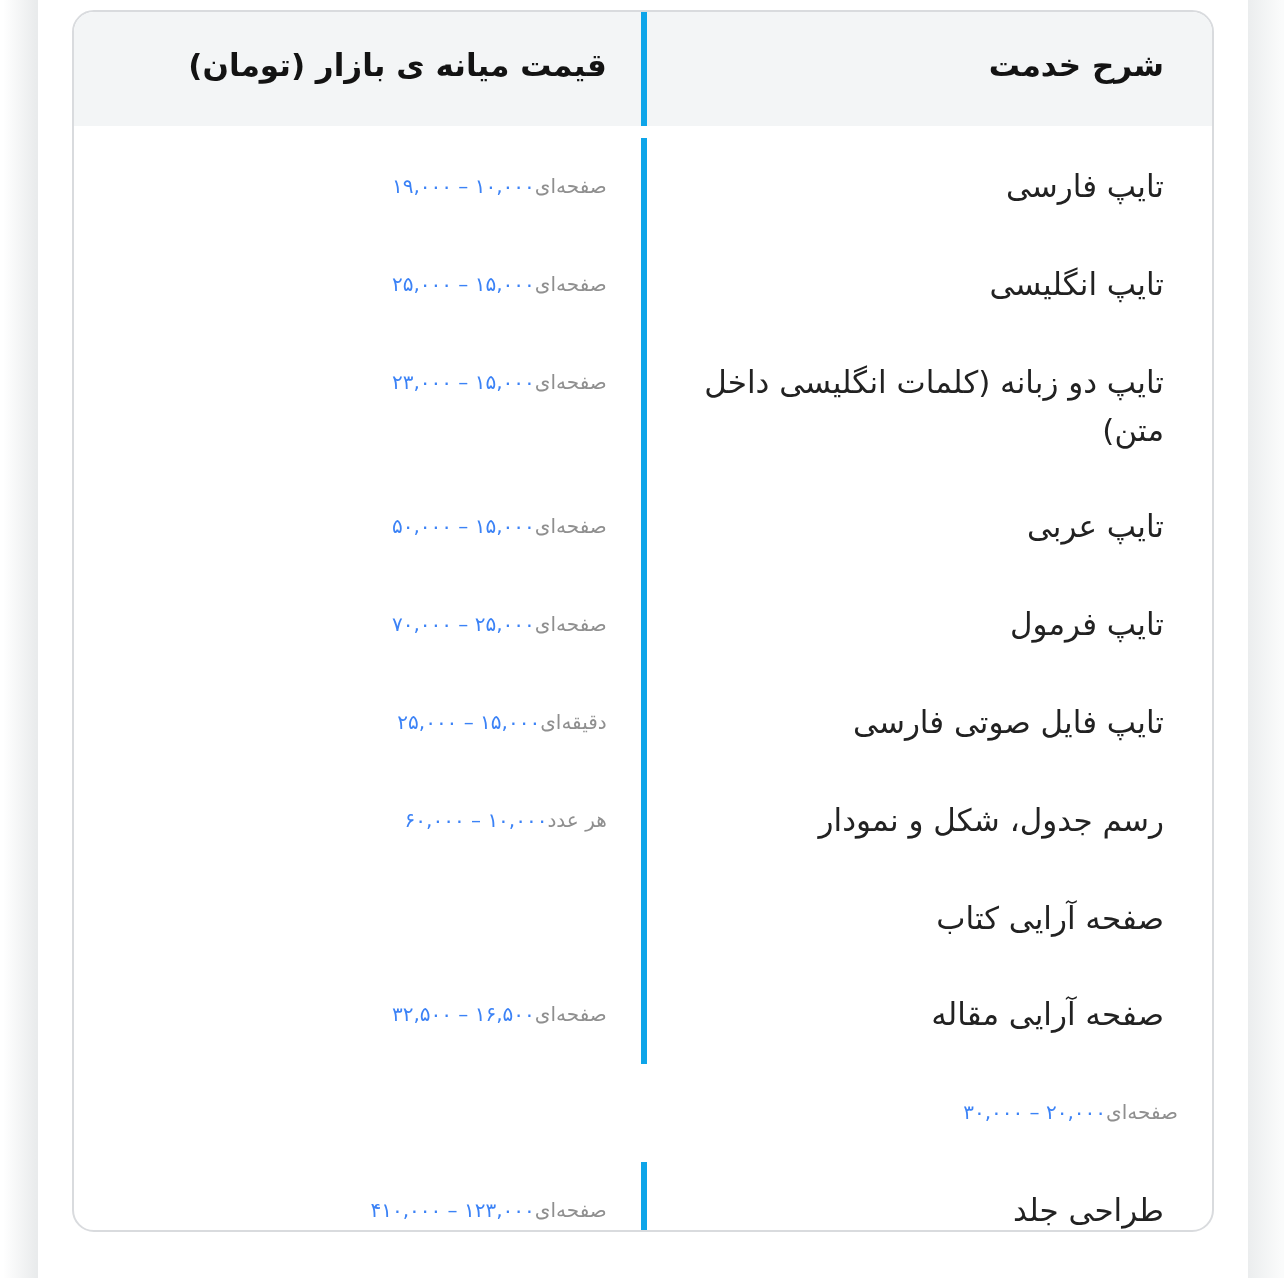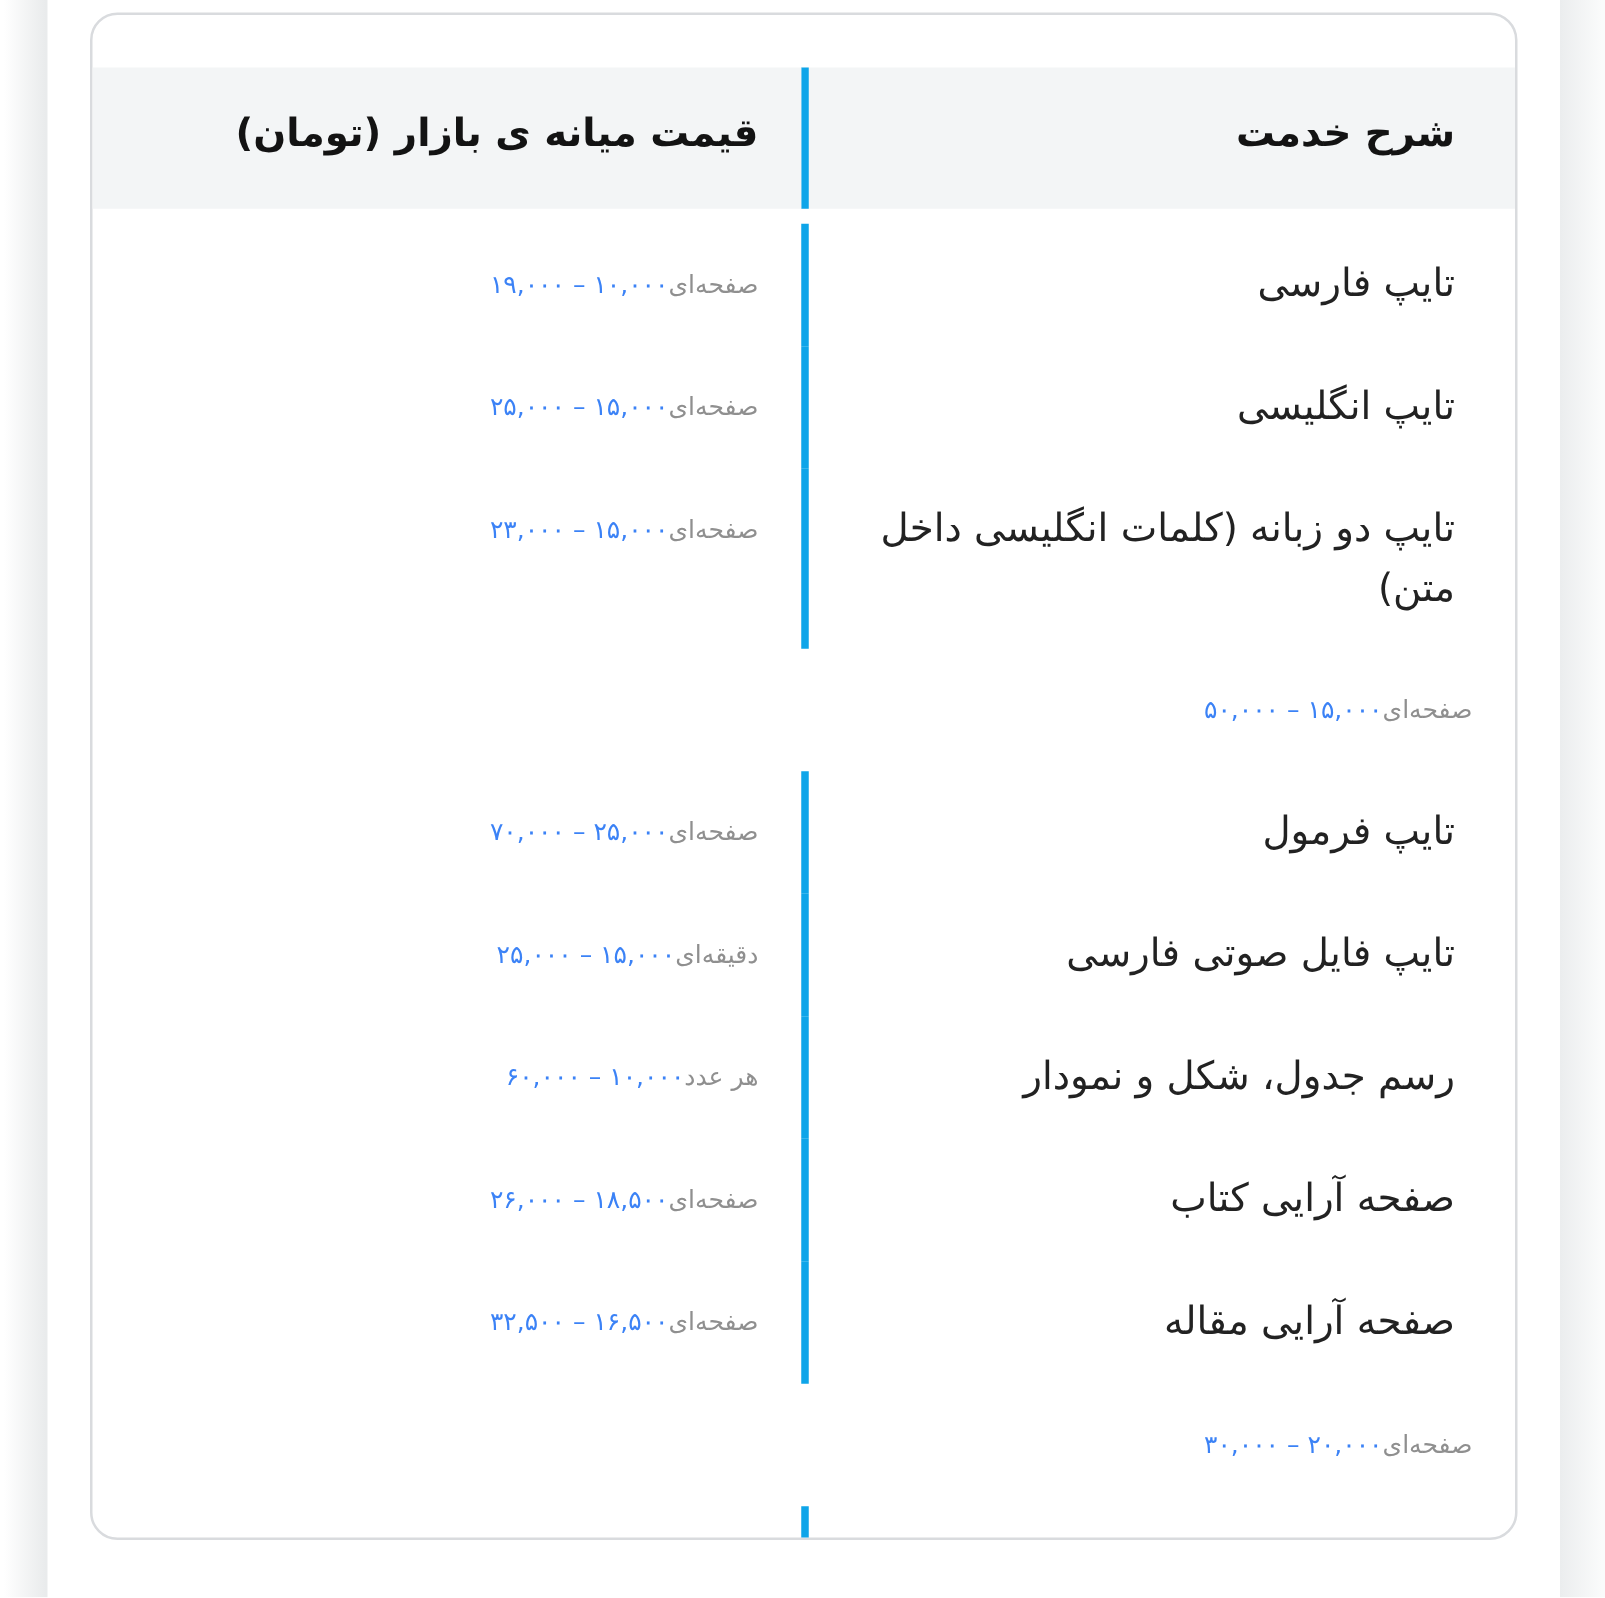--- a/index.html
+++ b/index.html
@@ -35,21 +35,21 @@
     text-align: right;
   }
   .price-cell {
     width: 49.8%;
     padding: 24px 34px 24px 20px;
     text-align: right;
     line-height: 48px;
     white-space: nowrap;
   }
 
-  .header-row .cell { background: #f3f5f6; padding-top: 31px; padding-bottom: 31px; margin-top: 42px; }
+  .header-row .cell { background: #f3f5f6; padding-top: 31px; padding-bottom: 31px; }
   .header-text { font-weight: bold; font-size: 31px; line-height: 45px; color: #131313; }
 
   .rows { padding-top: 12px; }
   .service-name { font-size: 31px; line-height: 48px; color: #222222; }
   .unit  { font-size: 20px; color: #8f8f8f; }
   .range { font-size: 20px; color: #3b82f6; }
 </style>
 </head>
 <body>
 
@@ -88,20 +88,23 @@
   <div class="row">
     <div class="cell service-cell">
       <span class="service-name">تایپ دو زبانه (کلمات انگلیسی داخل متن)</span>
     </div>
     <div class="cell price-cell">
       <span class="unit">صفحه‌ای</span><span class="range">۱۵,۰۰۰ – ۲۳,۰۰۰</span>
     </div>
   </div>
 
   <div class="row">
+    <div class="cell service-cell">
+      <span class="service-name">تایپ عربی</span>
+    </div>
     <div class="cell price-cell">
       <span class="unit">صفحه‌ای</span><span class="range">۱۵,۰۰۰ – ۵۰,۰۰۰</span>
     </div>
   </div>
 
   <div class="row">
     <div class="cell service-cell">
       <span class="service-name">تایپ فرمول</span>
     </div>
     <div class="cell price-cell">
@@ -124,23 +127,20 @@
     </div>
     <div class="cell price-cell">
       <span class="unit">هر عدد</span><span class="range">۱۰,۰۰۰ – ۶۰,۰۰۰</span>
     </div>
   </div>
 
   <div class="row">
     <div class="cell service-cell">
       <span class="service-name">صفحه آرایی کتاب</span>
     </div>
-    <div class="cell price-cell">
-      <span class="unit">صفحه‌ای</span><span class="range">۱۸,۵۰۰ – ۲۶,۰۰۰</span>
-    </div>
   </div>
 
   <div class="row">
     <div class="cell service-cell">
       <span class="service-name">صفحه آرایی مقاله</span>
     </div>
     <div class="cell price-cell">
       <span class="unit">صفحه‌ای</span><span class="range">۱۶,۵۰۰ – ۳۲,۵۰۰</span>
     </div>
   </div>

